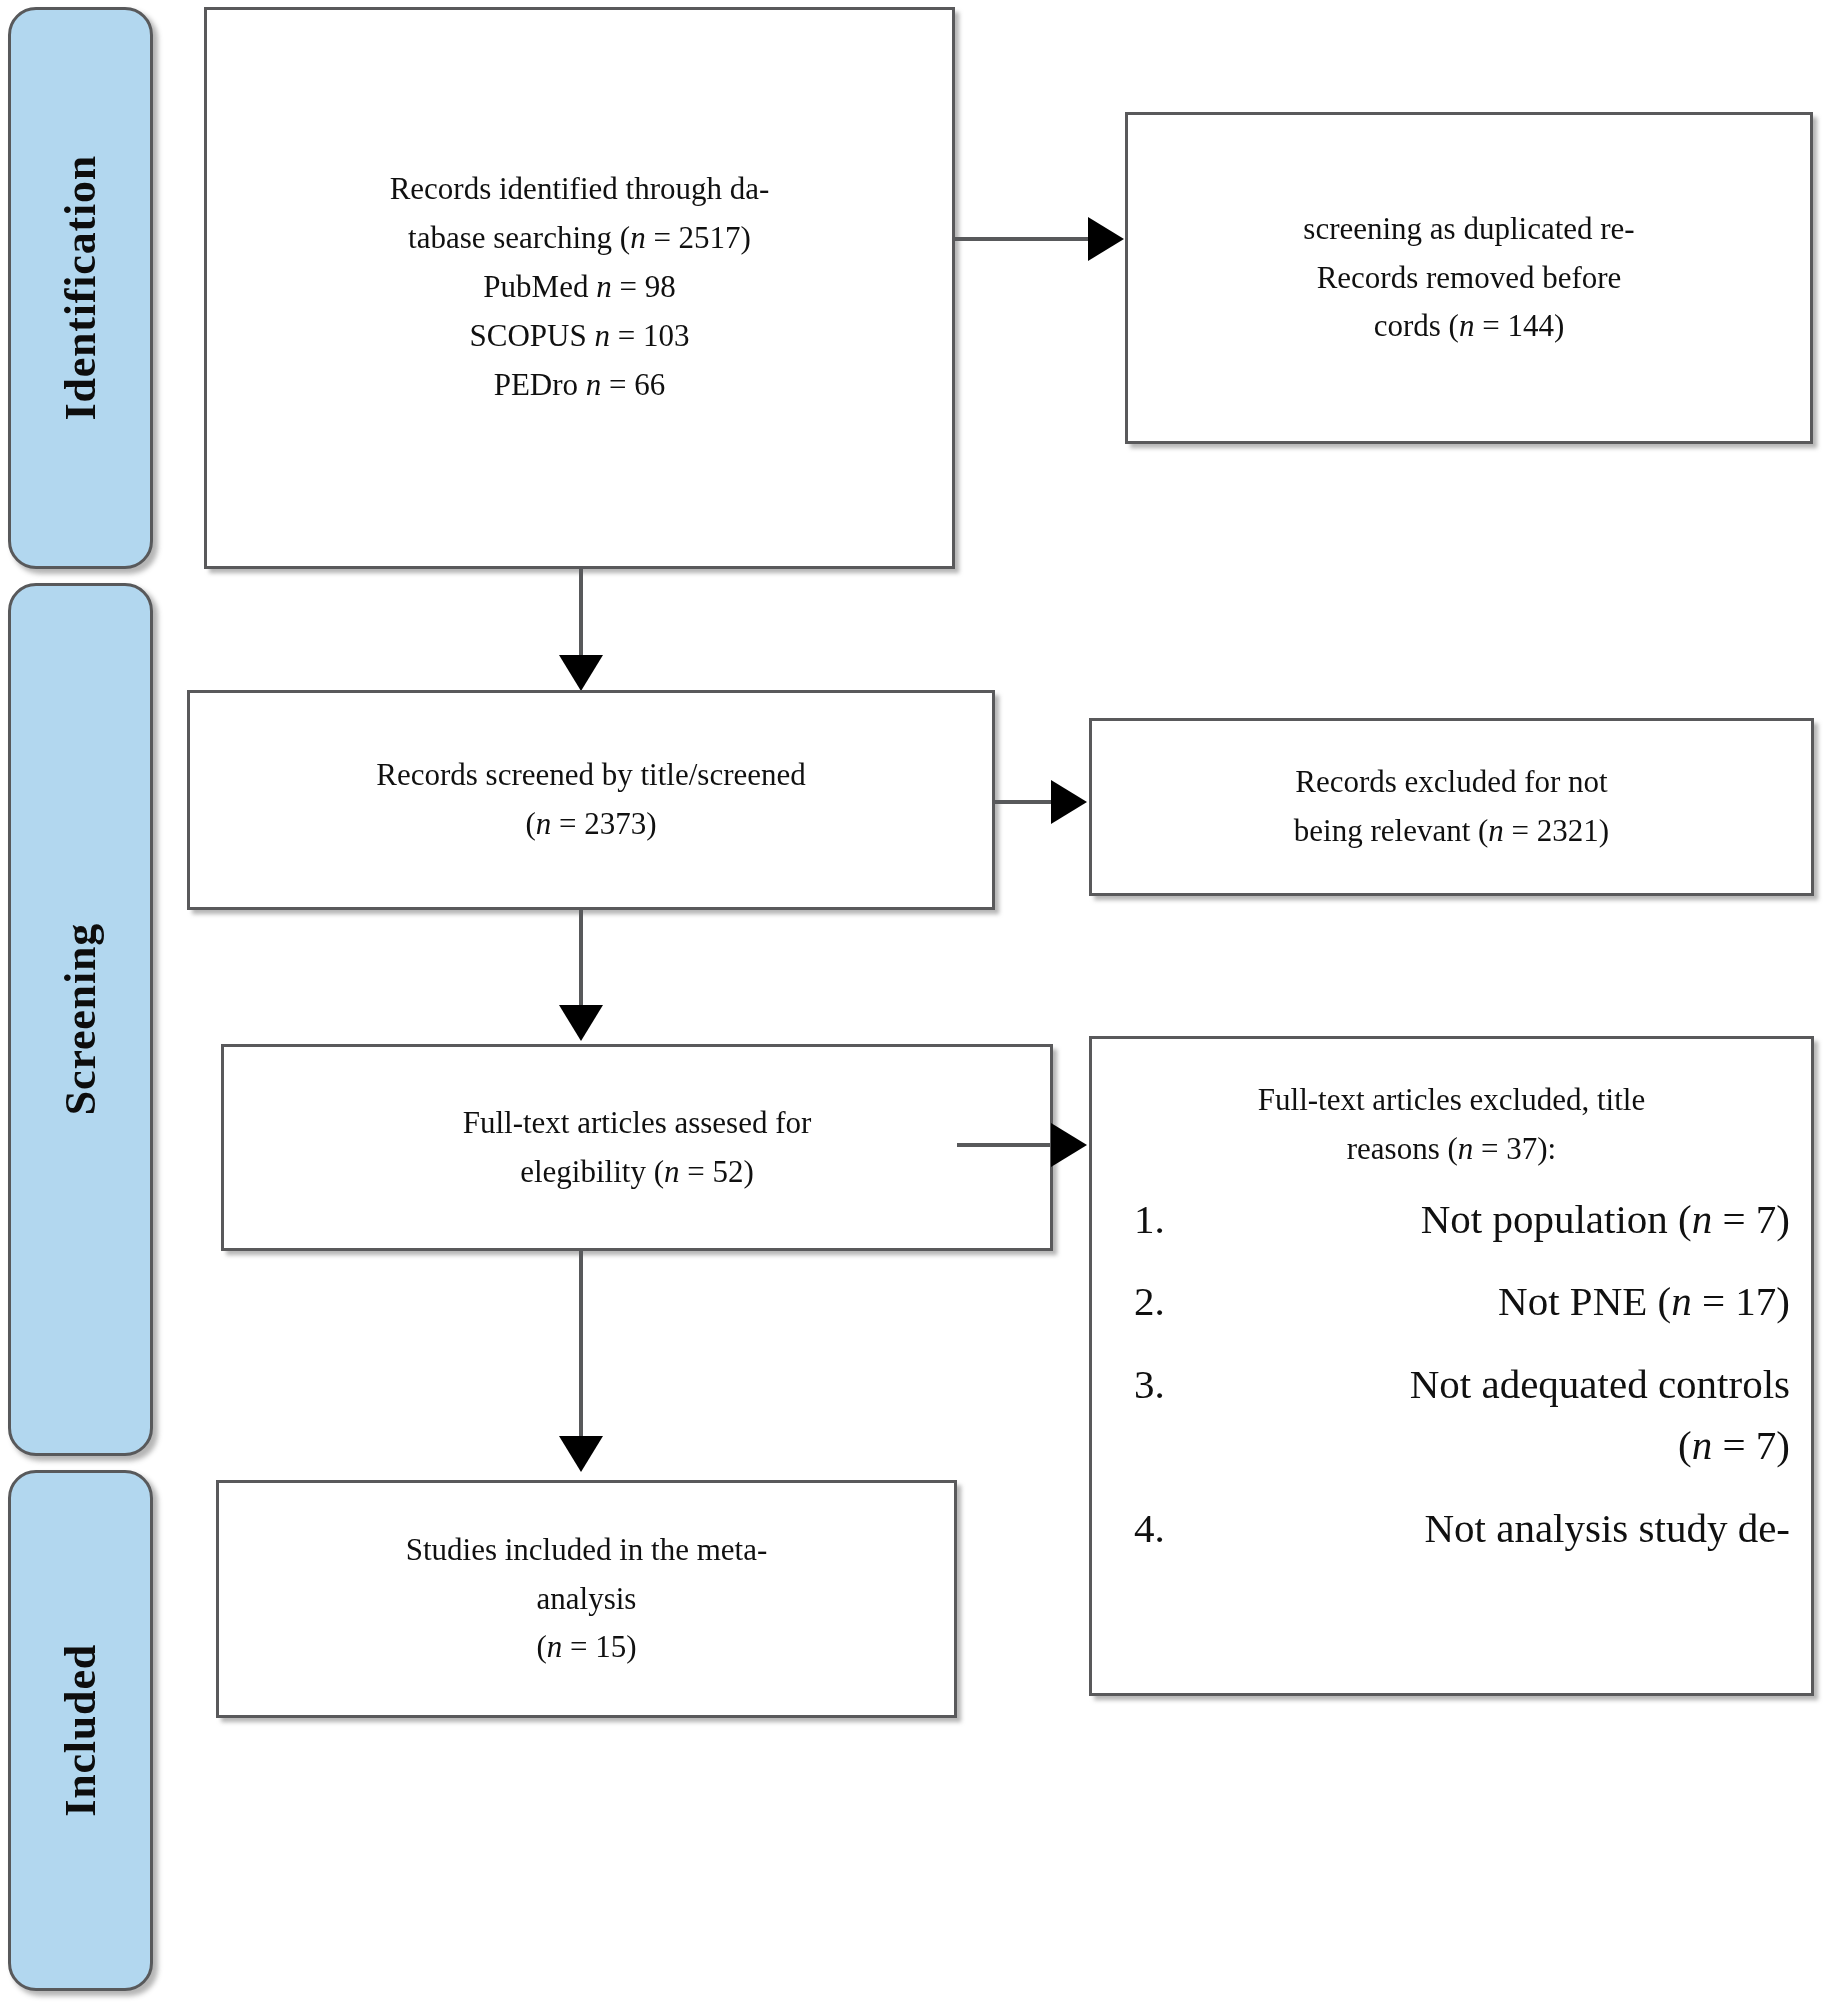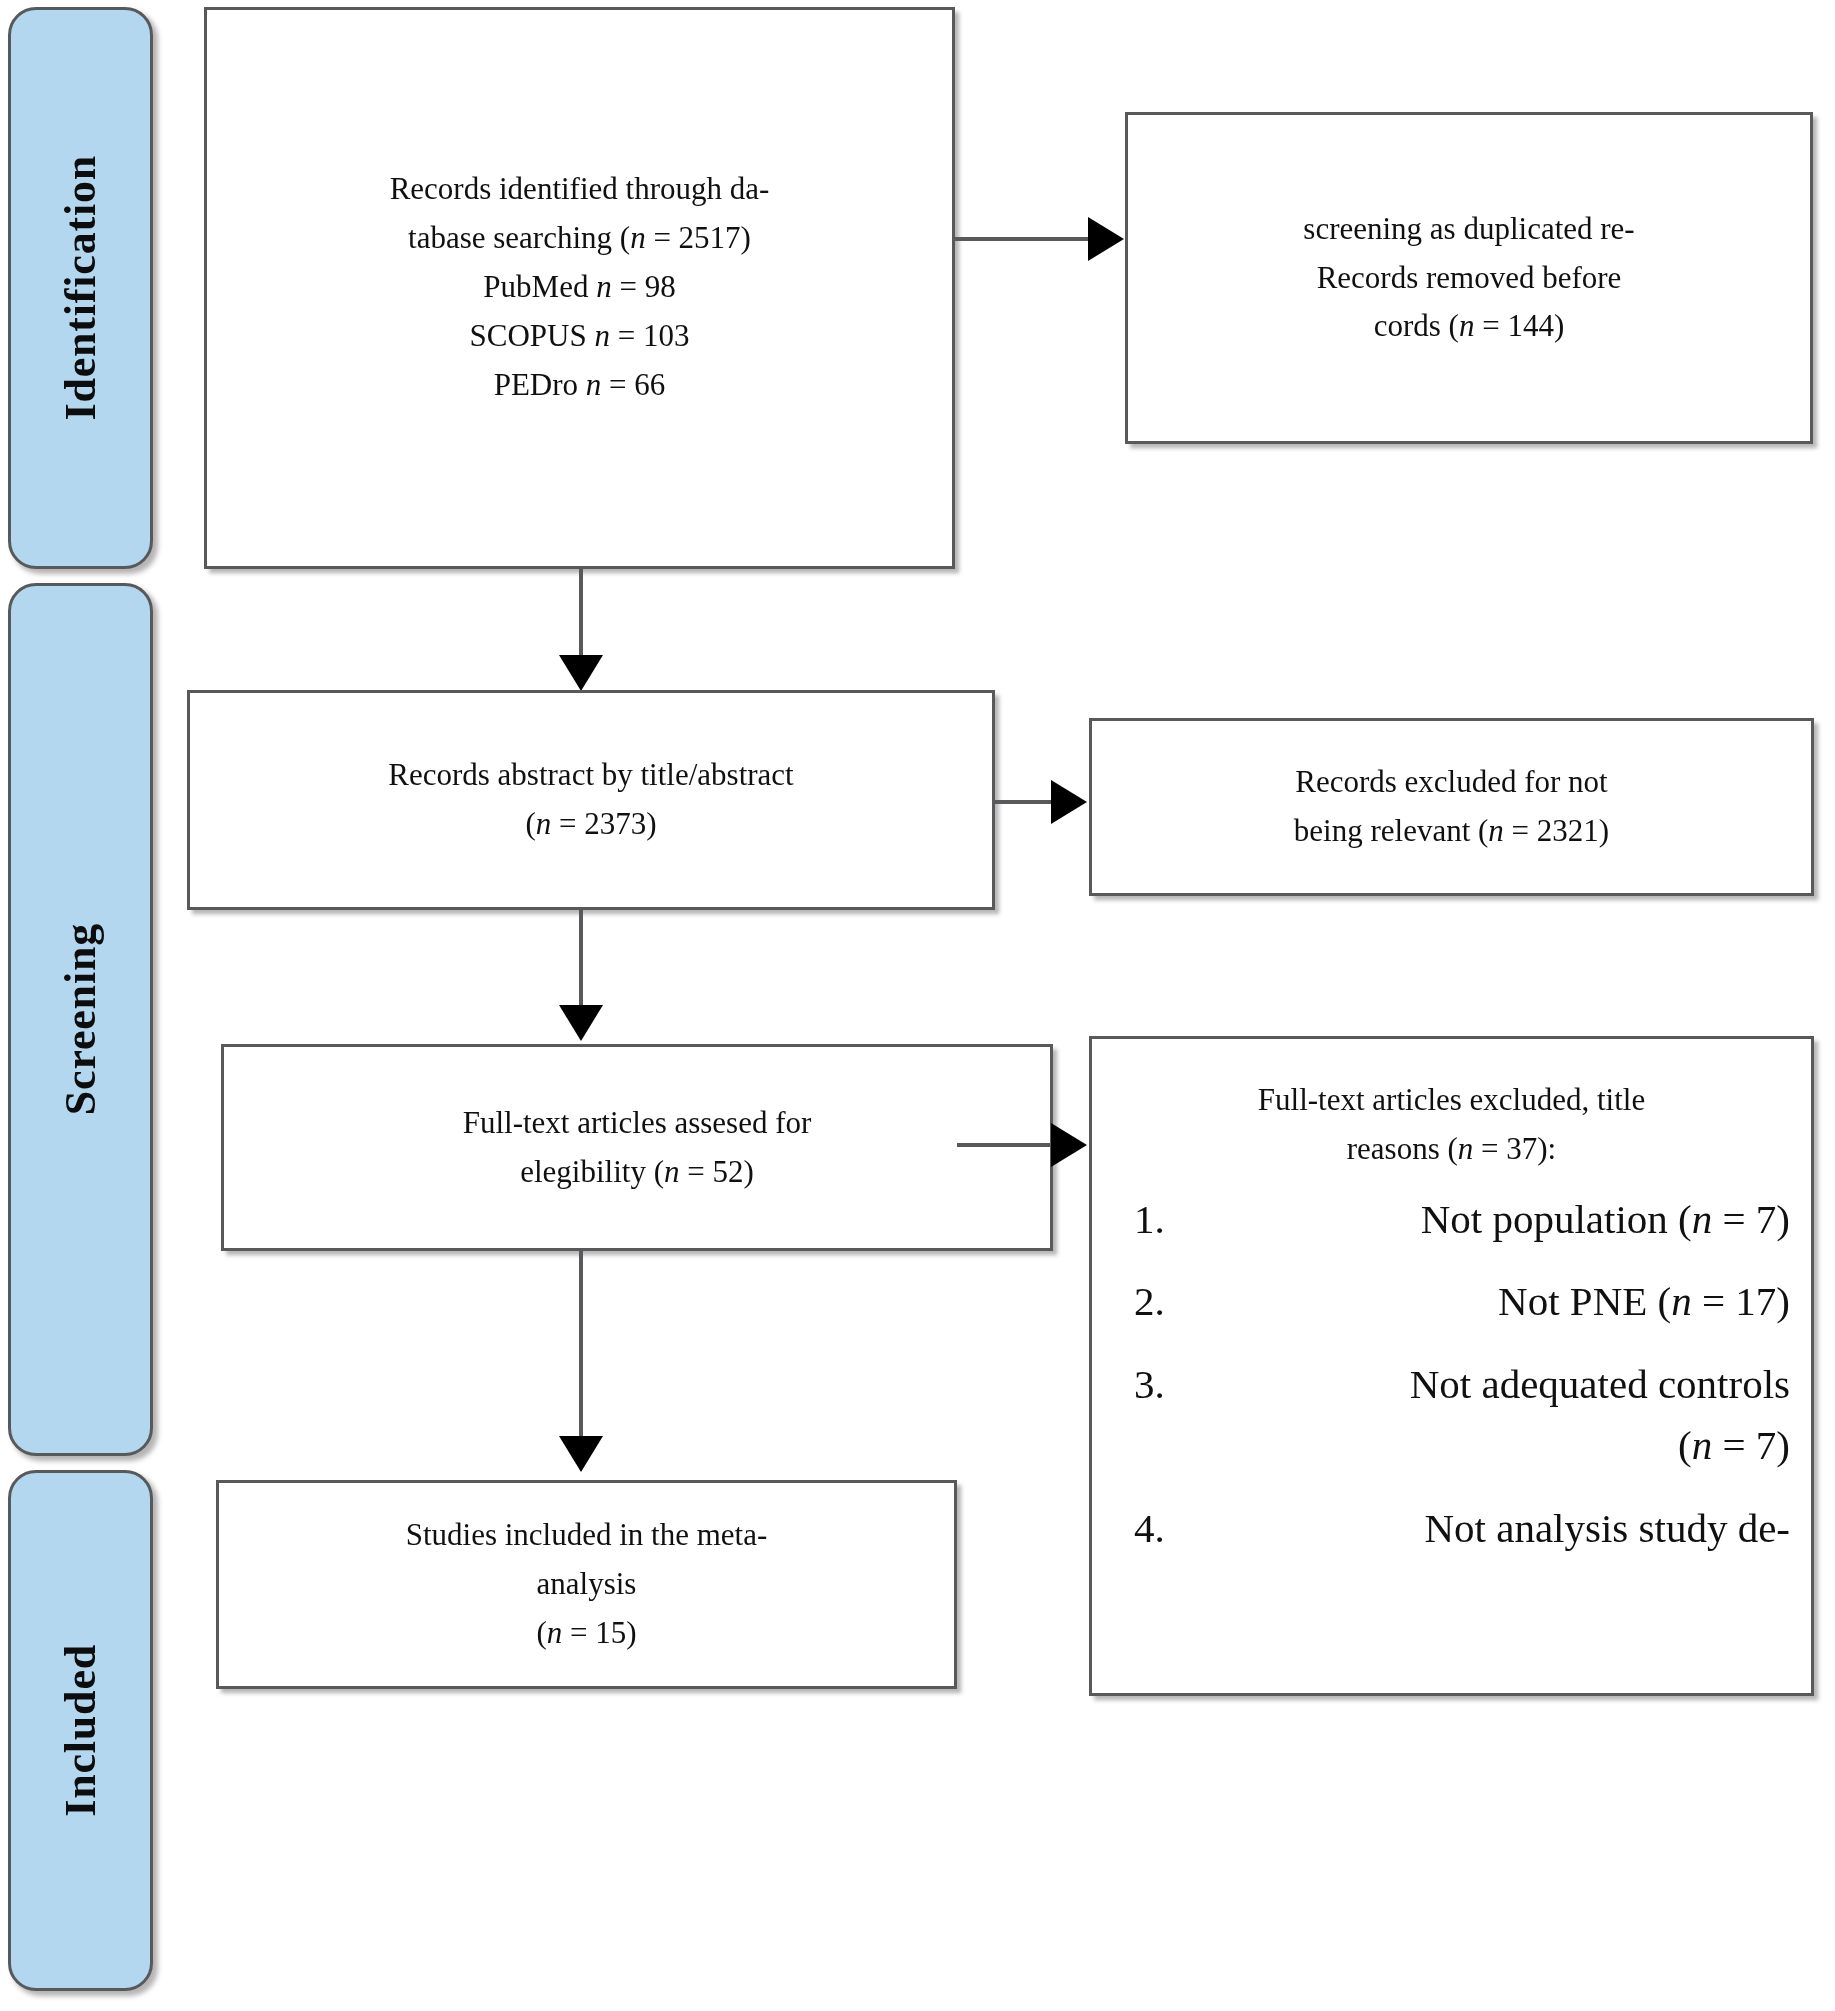--- a/index.html
+++ b/index.html
@@ -151,21 +151,21 @@
     <div class="line">cords (<em class="n">n</em> = 144)</div>
   </div>
 
   <div class="conn h" style="left:954px; top:237px; width:135px;"></div>
   <div class="arrow-right" style="left:1088px; top:217px;"></div>
 
   <div class="conn v" style="left:579px; top:568px; height:91px;"></div>
   <div class="arrow-down" style="left:559px; top:655px;"></div>
 
   <div class="flow-box" style="left:187px; top:690px; width:808px; height:220px;">
-    <div class="line">Records abstract by title/abstract</div>
+    <div class="line">Records screened by title/screened</div>
     <div class="line">(<em class="n">n</em> = 2373)</div>
   </div>
 
   <div class="flow-box" style="left:1089px; top:718px; width:725px; height:178px;">
     <div class="line">Records excluded for not</div>
     <div class="line">being relevant (<em class="n">n</em> = 2321)</div>
   </div>
 
   <div class="conn h" style="left:995px; top:800px; width:58px;"></div>
   <div class="arrow-right" style="left:1051px; top:780px;"></div>
@@ -204,20 +204,20 @@
       </li>
     </ul>
   </div>
 
   <div class="conn h" style="left:957px; top:1143px; width:96px;"></div>
   <div class="arrow-right" style="left:1051px; top:1123px;"></div>
 
   <div class="conn v" style="left:579px; top:1251px; height:189px;"></div>
   <div class="arrow-down" style="left:559px; top:1436px;"></div>
 
-  <div class="flow-box" style="left:216px; top:1480px; width:741px; height:209px;">
+  <div class="flow-box" style="left:216px; top:1480px; width:741px; height:238px;">
     <div class="line">Studies included in the meta-</div>
     <div class="line">analysis</div>
     <div class="line">(<em class="n">n</em> = 15)</div>
   </div>
 
 </div>
 
 
 </body></html>

